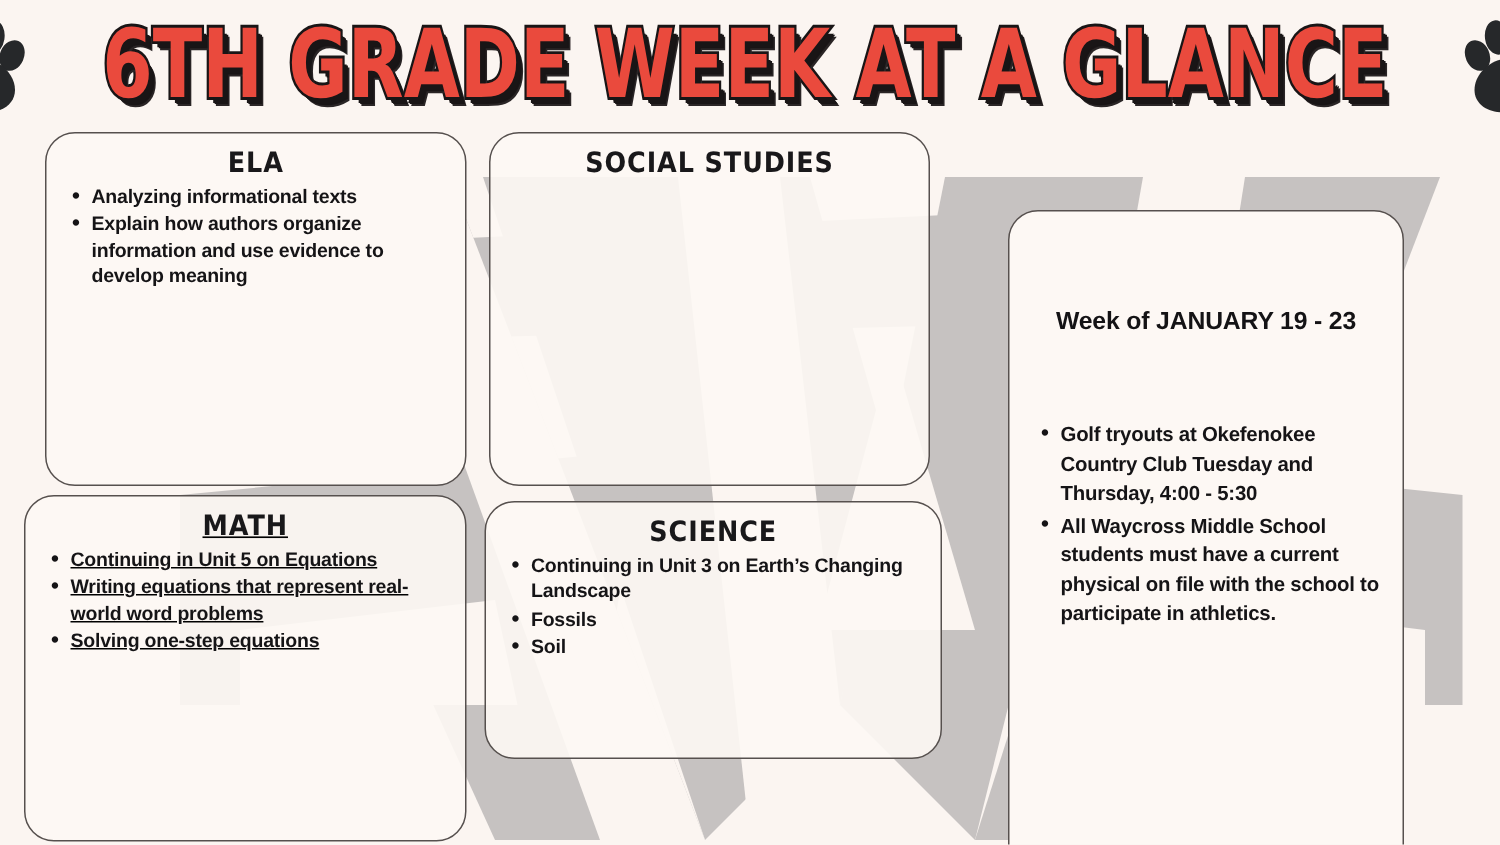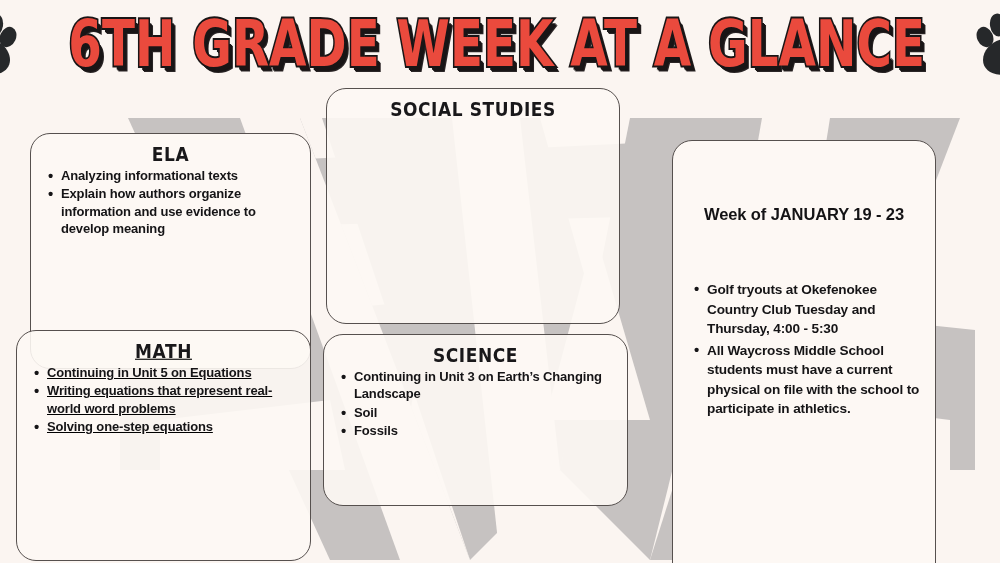--- a/index.html
+++ b/index.html
@@ -67,21 +67,21 @@
     position: absolute;
     background: #fdf8f4;
     border: 1.6px solid #56504e;
     border-radius: 20px;
     box-sizing: border-box;
     z-index: 2;
     overflow: hidden;
   }
   .card.transparent { background: rgba(253,248,244,0.90); }
 
-  #card-ela        { left: 30px;  top: 88px;  width: 281px; height: 236px; margin-top: 45px; }
+  #card-ela        { left: 30px;  top: 88px;  width: 281px; height: 236px; }
   #card-social     { left: 326px; top: 88px;  width: 294px; height: 236px; }
   #card-math       { left: 16px;  top: 330px; width: 295px; height: 231px; text-decoration: underline; }
   #card-science    { left: 323px; top: 334px; width: 305px; height: 172px; }
   #card-week       { left: 672px; top: 140px; width: 264px; height: 563px; }
 
   .card-title {
     text-align: center;
     font-family: "DejaVu Sans", sans-serif;
     font-weight: bold;
     font-size: 17px;
@@ -210,22 +210,22 @@
     <li>Continuing in Unit 5 on Equations</li>
     <li>Writing equations that represent real-world word problems</li>
     <li>Solving one-step equations</li>
   </ul>
 </div>
 
 <div class="card transparent" id="card-science">
   <div class="card-title">SCIENCE</div>
   <ul class="bullets">
     <li>Continuing in Unit 3 on Earth’s Changing Landscape</li>
+    <li>Fossils</li>
     <li>Soil</li>
-    <li>Fossils</li>
   </ul>
 </div>
 
 <div class="card" id="card-week">
   <div id="week-heading">Week of JANUARY 19 - 23</div>
   <ul class="bullets">
     <li>Golf tryouts at Okefenokee Country Club Tuesday and Thursday, 4:00 - 5:30</li>
     <li>All Waycross Middle School students must have a current physical on file with the school to participate in athletics.</li>
   </ul>
 </div>

